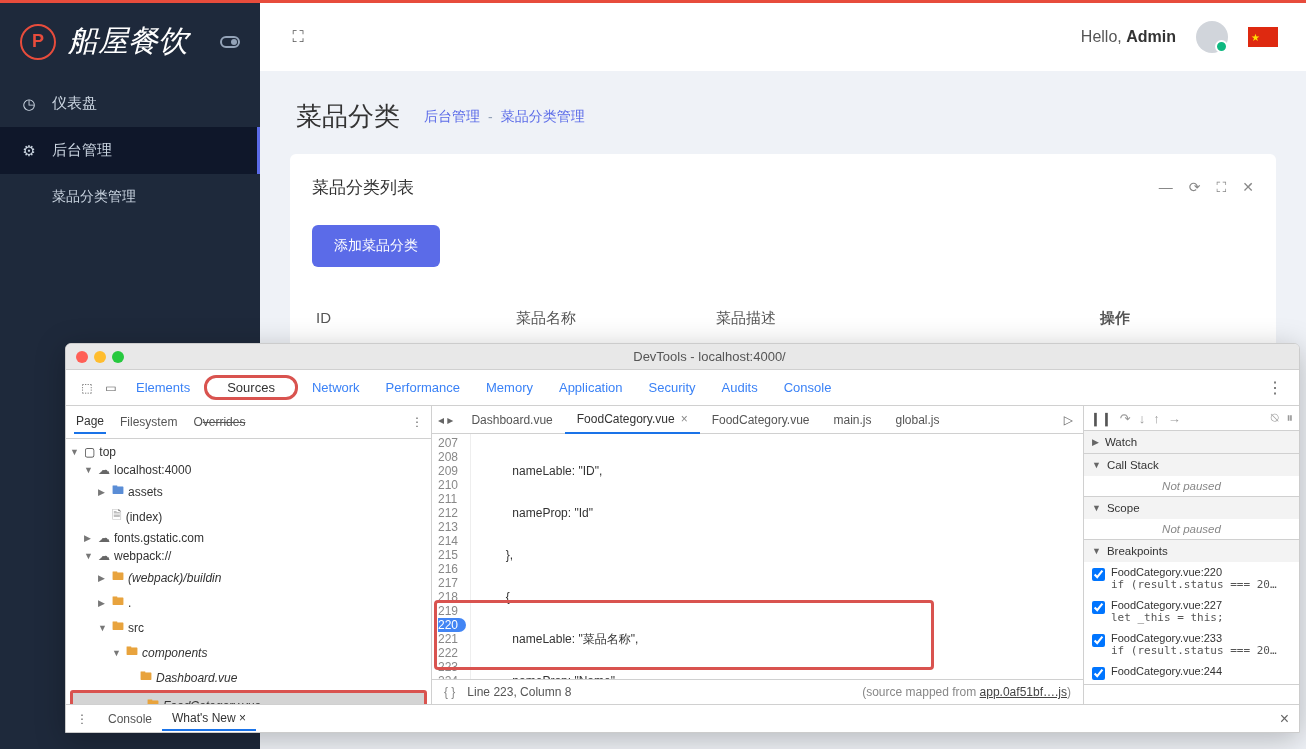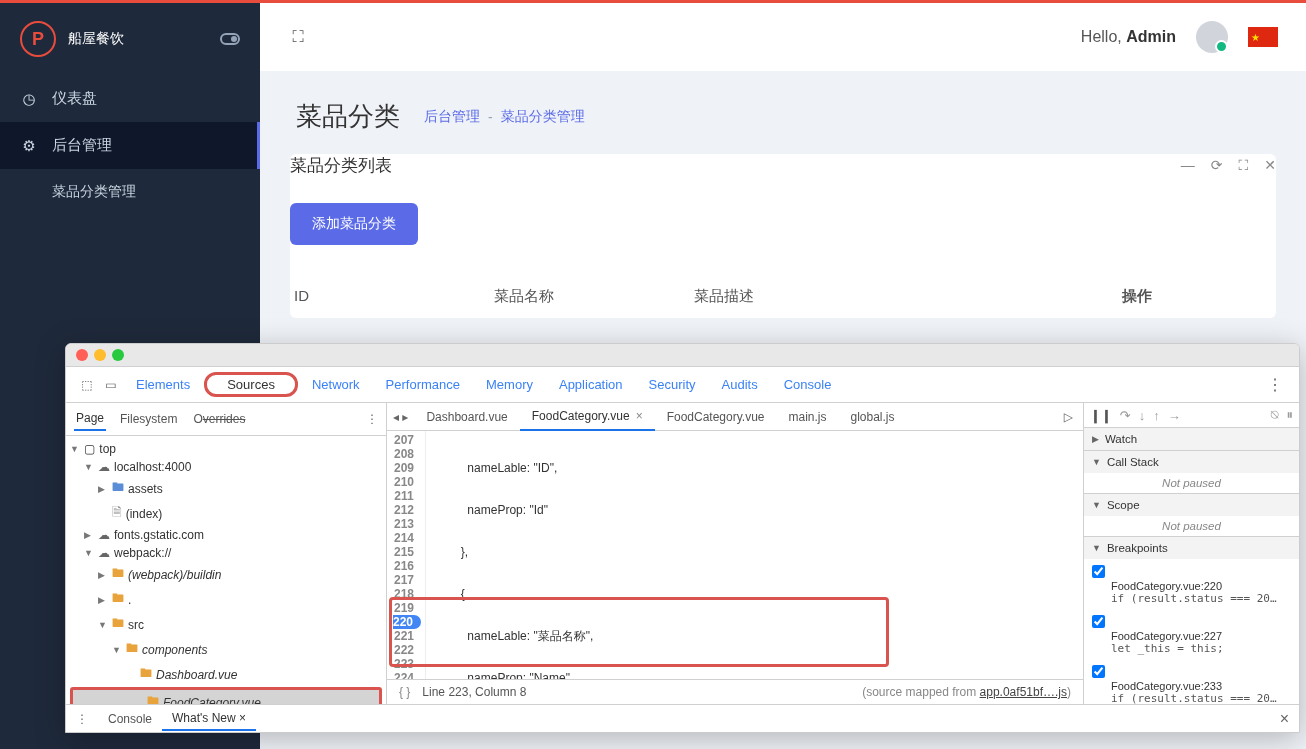--- a/index.html
+++ b/index.html
@@ -5,21 +5,21 @@
 * { margin: 0; padding: 0; box-sizing: border-box; font-family: -apple-system, BlinkMacSystemFont, "Segoe UI", sans-serif; }
 body { width: 1306px; height: 749px; background: #f5f5f7; position: relative; overflow: hidden; }
 
 
 .top-red-bar { height: 3px; background: #e74c3c; width: 100%; }
 
 
 .sidebar { position: absolute; left: 0; top: 3px; width: 260px; height: 746px; background: #1e293b; color: #cbd5e1; }
 .sidebar-header { display: flex; align-items: center; padding: 18px 20px; gap: 12px; }
 .logo-circle { width: 36px; height: 36px; border-radius: 50%; border: 2px solid #e74c3c; display: flex; align-items: center; justify-content: center; font-weight: bold; color: #e74c3c; font-size: 18px; }
-.brand-text { font-size: 14px; color: #fff; flex: 1; }
+.brand-text { font-size: 30px; color: #fff; flex: 1; font-style: italic; }
 .toggle-switch { width: 20px; height: 12px; border: 2px solid #94a3b8; border-radius: 12px; position: relative; }
 .toggle-switch::after { content: ''; position: absolute; right: 1px; top: 1px; width: 6px; height: 6px; border-radius: 50%; background: #94a3b8; }
 
 .nav-item { display: flex; align-items: center; padding: 14px 20px; gap: 14px; font-size: 15px; cursor: pointer; }
 .nav-item.active { background: #0f172a; border-right: 3px solid #5b6be8; }
 .nav-item .icon { width: 18px; height: 18px; display: flex; align-items: center; justify-content: center; }
 .nav-sub-item { padding: 14px 20px 14px 52px; font-size: 14px; cursor: pointer; }
 
 
 .main-area { position: absolute; left: 260px; top: 3px; right: 0; height: 746px; background: #eff2f7; }
@@ -32,21 +32,21 @@
 .avatar::after { content: ''; position: absolute; bottom: 0; right: 0; width: 9px; height: 9px; background: #10b981; border-radius: 50%; border: 2px solid #fff; }
 .flag { width: 30px; height: 20px; background: #de2910; display: flex; align-items: center; padding-left: 3px; }
 .flag-star { color: #ffde00; font-size: 10px; }
 
 .page-header { display: flex; align-items: center; padding: 28px 36px 20px; gap: 24px; }
 .page-title { font-size: 26px; color: #333; }
 .breadcrumb { font-size: 14px; display: flex; gap: 8px; align-items: center; }
 .breadcrumb a { color: #5b6be8; text-decoration: none; }
 .breadcrumb-sep { color: #94a3b8; }
 
-.card { background: #fff; margin: 0 30px; border-radius: 6px; }
+.card { background: #fff; margin: 0 30px; border-radius: 6px; padding: 22px; }
 .card-header { display: flex; align-items: center; justify-content: space-between; margin-bottom: 26px; }
 .card-title { font-size: 17px; color: #333; }
 .card-actions { display: flex; gap: 16px; color: #888; }
 .card-actions span { cursor: pointer; font-size: 14px; }
 
 .add-btn { background: #5b6be8; color: #fff; border: none; padding: 12px 22px; border-radius: 6px; font-size: 14px; cursor: pointer; margin-bottom: 30px; }
 
 .table-header { display: flex; padding: 12px 4px; color: #555; font-size: 15px; font-weight: 500; }
 .th-id { width: 200px; }
 .th-name { width: 200px; }
@@ -66,21 +66,21 @@
 .devtools-tabs .icon-btn { width: 22px; height: 22px; display: flex; align-items: center; justify-content: center; color: #555; cursor: pointer; }
 .devtools-tab { padding: 6px 12px; color: #3b82f6; cursor: pointer; font-size: 13px; }
 .devtools-tab.active { color: #333; }
 .highlight-box { border: 3px solid #d9534f; border-radius: 12px; padding: 2px 8px; }
 .devtools-tabs .spacer { flex: 1; }
 .kebab { font-size: 16px; color: #666; cursor: pointer; padding: 0 6px; }
 
 .devtools-body { display: flex; flex: 1; overflow: hidden; }
 
 
-.left-panel { width: 321px; border-right: 1px solid #d0d0d0; display: flex; flex-direction: column; overflow: hidden; }
+.left-panel { width: 366px; border-right: 1px solid #d0d0d0; display: flex; flex-direction: column; overflow: hidden; }
 .left-tabs { display: flex; border-bottom: 1px solid #d0d0d0; padding: 4px 8px; gap: 12px; align-items: center; }
 .left-tab { padding: 4px 2px; cursor: pointer; color: #555; font-size: 12px; }
 .left-tab.active { color: #333; border-bottom: 2px solid #1a73e8; }
 .left-tabs .kebab2 { margin-left: auto; color: #666; cursor: pointer; }
 
 .file-tree { flex: 1; overflow: auto; padding: 4px 0; font-size: 12px; color: #333; }
 .tree-item { display: flex; align-items: center; padding: 2px 4px; gap: 4px; cursor: pointer; white-space: nowrap; }
 .tree-item .arrow { width: 10px; color: #777; font-size: 9px; }
 .tree-item.selected { background: #d4d4d4; }
 .tree-indent-1 { padding-left: 18px; }
@@ -97,21 +97,21 @@
 
 .mid-panel { flex: 1; display: flex; flex-direction: column; border-right: 1px solid #d0d0d0; overflow: hidden; }
 .file-tabs { display: flex; border-bottom: 1px solid #d0d0d0; align-items: center; padding: 0 6px; height: 28px; }
 .file-tab { padding: 6px 12px; color: #555; cursor: pointer; font-size: 12px; display: flex; align-items: center; gap: 6px; }
 .file-tab.active { color: #333; border-bottom: 2px solid #1a73e8; }
 .file-tab .close { color: #888; font-size: 12px; }
 .nav-arrows { display: flex; gap: 4px; color: #666; margin-right: 6px; }
 .play-icon { margin-left: auto; color: #666; padding: 4px; cursor: pointer; }
 
 .code-area { flex: 1; display: flex; overflow: hidden; font-family: Menlo, Consolas, monospace; font-size: 12px; position: relative; }
-.gutter { background: #fff; color: #888; text-align: center; padding: 2px 10px 2px 6px; border-right: 1px solid #eee; user-select: none; font-weight: bold; }
+.gutter { background: #fff; color: #888; text-align: left; padding: 2px 10px 2px 6px; border-right: 1px solid #eee; user-select: none; }
 .gutter div { height: 14px; line-height: 14px; }
 .gutter .bp { background: #4285f4; color: #fff; border-radius: 0 7px 7px 0; padding-right: 8px; margin-right: -6px; }
 .code-lines { flex: 1; padding: 2px 0 2px 8px; color: #333; white-space: pre; }
 .code-lines div { height: 14px; line-height: 14px; }
 .code-highlight { position: absolute; border: 3px solid #d9534f; border-radius: 4px; pointer-events: none; }
 
 .status-bar { border-top: 1px solid #d0d0d0; padding: 5px 12px; display: flex; align-items: center; color: #555; font-size: 12px; gap: 12px; }
 .status-bar .braces { color: #888; }
 .status-bar .src-map { margin-left: auto; color: #888; }
 .status-bar .src-map u { color: #444; }
@@ -123,21 +123,21 @@
 .debug-toolbar .spacer2 { flex: 1; }
 .pause-icon { color: #555; font-weight: bold; }
 
 .debug-section { border-bottom: 1px solid #d0d0d0; font-size: 11.5px; }
 .section-header { display: flex; align-items: center; padding: 5px 8px; background: #f3f3f3; color: #333; cursor: pointer; gap: 6px; }
 .section-header .arrow { font-size: 9px; color: #666; }
 .section-body { padding: 4px 8px; color: #888; font-style: italic; text-align: center; }
 .bp-item { display: flex; align-items: flex-start; padding: 4px 8px; gap: 6px; font-size: 11px; }
 .bp-item input[type=checkbox] { margin-top: 2px; }
 .bp-item .bp-content { flex: 1; overflow: hidden; }
-.bp-item .bp-loc { color: #333; margin-top: 17px; }
+.bp-item .bp-loc { color: #333; }
 .bp-item .bp-code { color: #555; white-space: nowrap; overflow: hidden; text-overflow: ellipsis; font-family: Menlo, monospace; }
 
 
 .drawer { border-top: 1px solid #d0d0d0; display: flex; align-items: center; padding: 4px 10px; height: 28px; }
 .drawer .kebab3 { color: #666; margin-right: 10px; cursor: pointer; }
 .drawer-tab { padding: 4px 10px; color: #555; cursor: pointer; font-size: 12px; }
 .drawer-tab.active { color: #333; border-bottom: 2px solid #1a73e8; }
 .drawer .close-drawer { margin-left: auto; color: #666; cursor: pointer; font-size: 16px; }
 </style>
 </head>
@@ -205,20 +205,21 @@
       <div class="th-op">操作</div>
     </div>
   </div>
 </div>
 
 <div class="devtools">
   <div class="devtools-titlebar">
     <div class="traffic-light tl-red"></div>
     <div class="traffic-light tl-yellow"></div>
     <div class="traffic-light tl-green"></div>
+    <div class="devtools-title">DevTools - localhost:4000/</div>
   </div>
 
   <div class="devtools-tabs">
     <span class="icon-btn">⬚</span>
     <span class="icon-btn">▭</span>
     <span class="devtools-tab">Elements</span>
     <span class="highlight-box"><span class="devtools-tab active">Sources</span></span>
     <span class="devtools-tab">Network</span>
     <span class="devtools-tab">Performance</span>
     <span class="devtools-tab">Memory</span>

